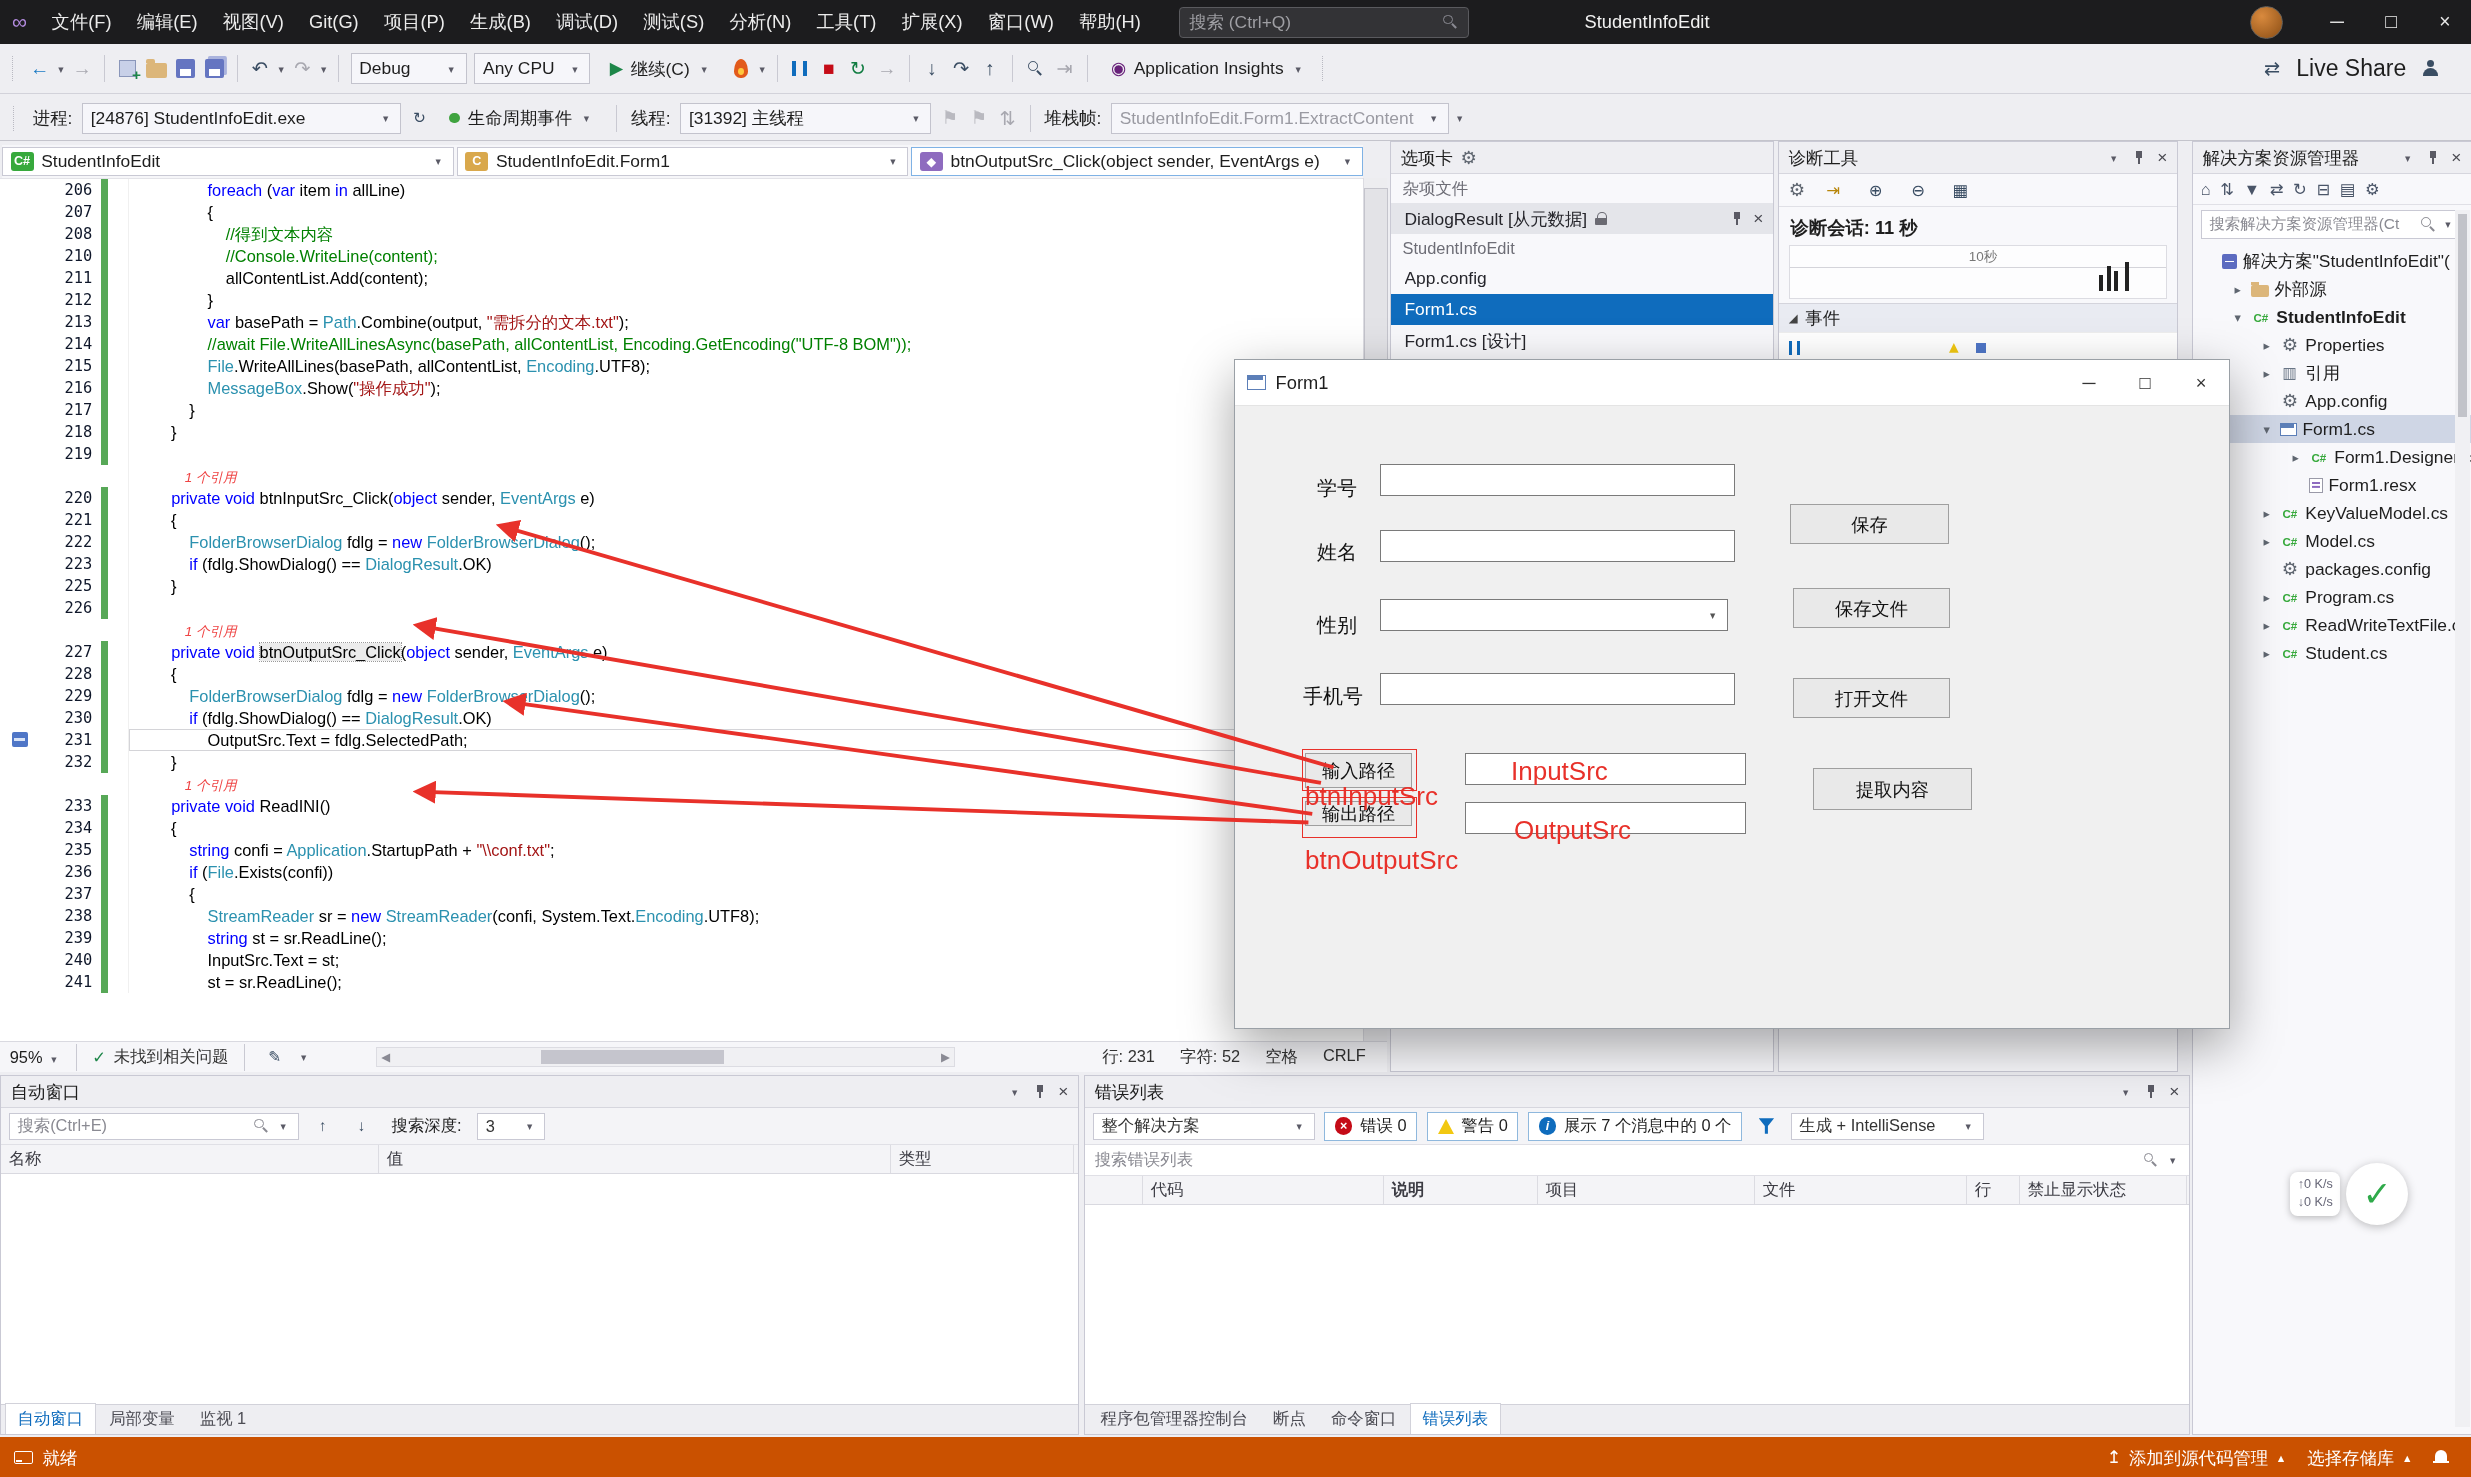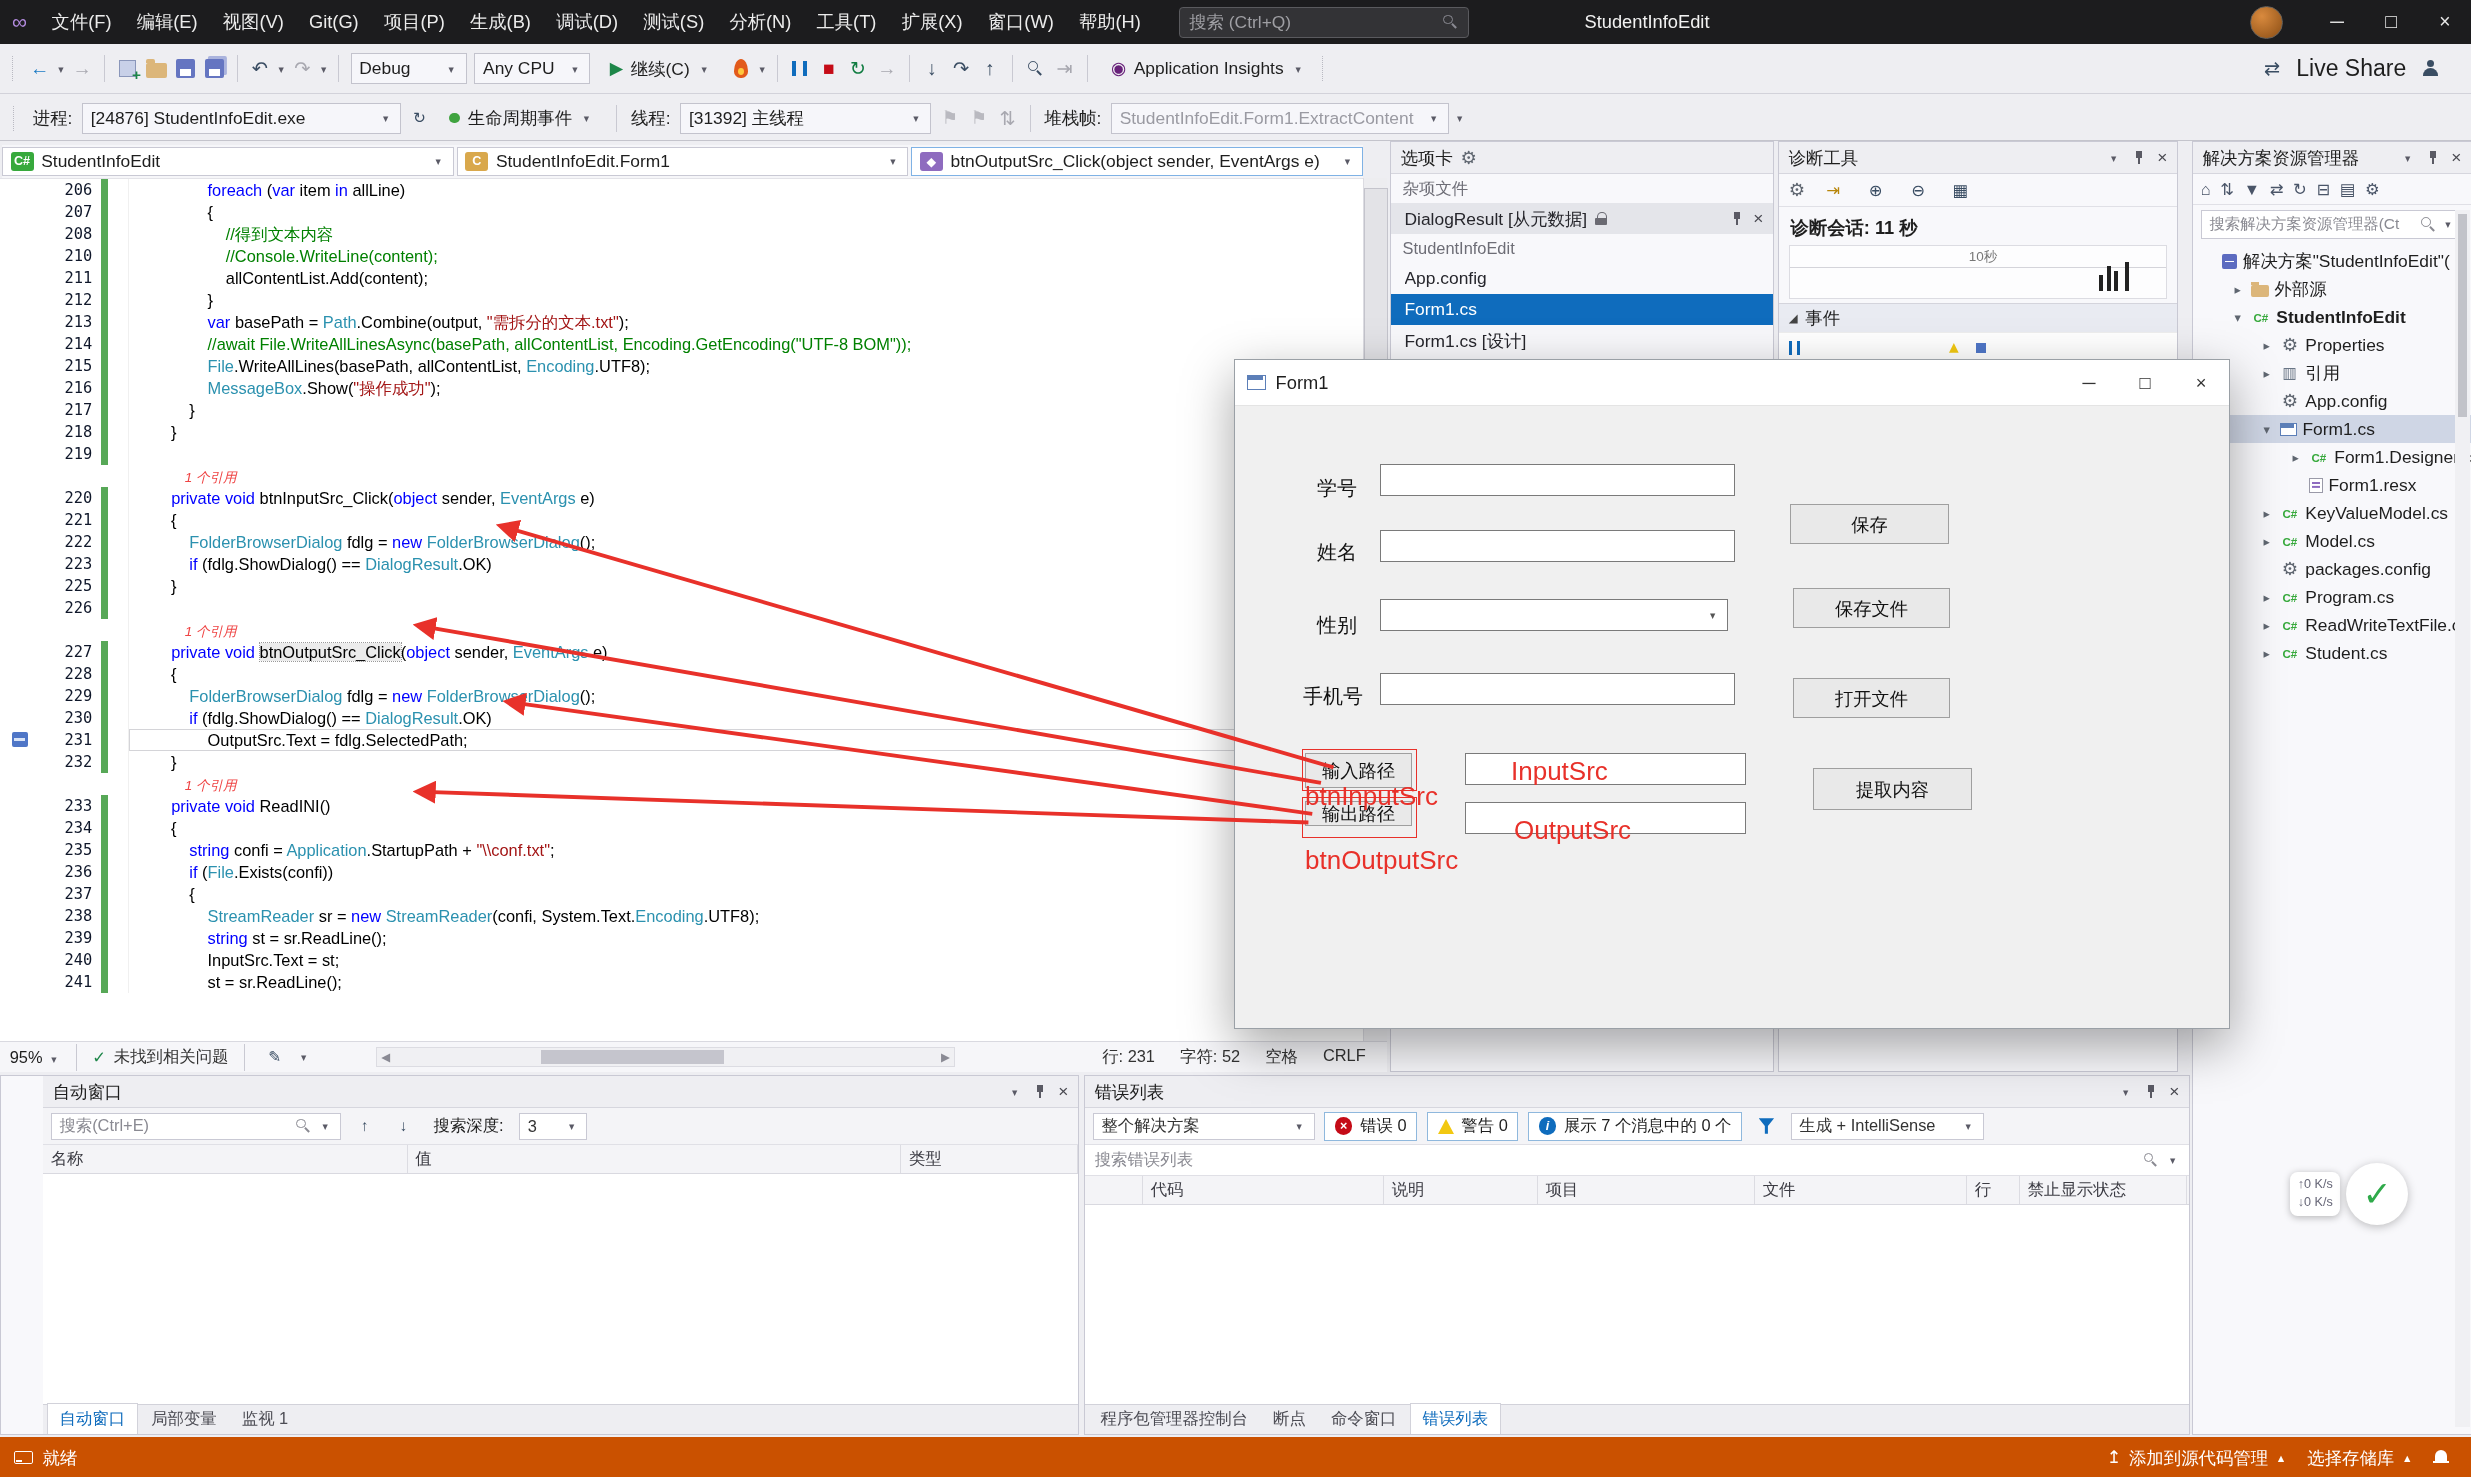--- a/index.html
+++ b/index.html
@@ -149,21 +149,21 @@
   .i-folder-sm::before{content:"";position:absolute;left:0;top:-2.9px;width:7.7px;height:2.9px;background:#dcb67a;}
   .i-form{width:16.4px;height:13.5px;border:1.9px solid #5c7fb8;position:relative;background:#fff;}
   .i-form::before{content:"";position:absolute;left:0;top:0;width:12.6px;height:3.9px;background:#5c7fb8;}
   .i-resx{width:13.5px;height:15.4px;border:1px solid #9a9aa8;background:#fff;position:relative;}
   .i-resx::after{content:"";position:absolute;left:1.9px;top:2.9px;width:7.7px;height:1.9px;background:#8e6bbf;box-shadow:0 3.9px 0 #8e6bbf;}
   .i-refs{color:#6a7686;font-size:15.4px;}
   .sol-scroll{position:absolute;right:1px;top:68px;width:15.4px;height:1217px;background:#f0f0f3;}
   .sol-scroll::before{content:"";position:absolute;left:2.9px;top:3.9px;width:9.7px;height:203px;background:#c2c3c9;}
 
   
-  .autos-panel{left:0;top:1075px;width:1079px;height:360px;display:flex;flex-direction:column;padding-left:42px;}
+  .autos-panel{left:0;top:1075px;width:1079px;height:360px;display:flex;flex-direction:column;}
   .errors-panel{left:1084px;top:1075px;width:1106px;height:360px;display:flex;flex-direction:column;}
   .pan-toolbar{height:37px;display:flex;align-items:center;gap:9.7px;padding:0 7.7px;border-bottom:1px solid #e0e0e6;background:#f4f4f7;}
   .inbox{height:27px;background:#fff;border:1px solid #c9c9d4;display:flex;align-items:center;gap:7.7px;padding:0 7.7px;color:#8a8a92;font-size:16.4px;}
   .gridhead{height:29px;display:flex;background:#f4f4f7;border-bottom:1px solid #d9d9e0;}
   .gcell{border-right:1px solid #dcdce2;display:flex;align-items:center;padding:0 7.7px;font-size:16.4px;color:#3c3c44;overflow:hidden;white-space:nowrap;}
   .gridbody{flex:1;background:#fff;}
   .pan-tabs{height:30px;display:flex;align-items:flex-end;background:#eeeef2;border-top:1px solid #d2d2da;padding-left:3.9px;gap:1.9px;}
   .panel-tab{padding:3.9px 11.6px;font-size:16.4px;color:#4c4c54;}
   .panel-tab.active{background:#fff;color:#0f6cbd;border:1px solid #d2d2da;border-bottom:none;}
   .tbtn{height:29px;display:flex;align-items:center;gap:7.7px;padding:0 9.7px;background:#fff;border:1px solid #8fb8dd;font-size:16.4px;}
@@ -682,21 +682,21 @@
       </div>
     </div>
     <div class="searchrow">
       <span class="sp">搜索错误列表</span>
       <span class="i-search"></span>
       <span class="caret">▾</span>
     </div>
     <div class="gridhead">
         <div class="gcell" style="width: 58px;"></div>
         <div class="gcell" style="width: 241px;">代码</div>
-        <div class="gcell" style="width: 154px;">说明</div>
+        <div class="gcell" style="width: 154px; font-weight: bold;">说明</div>
         <div class="gcell" style="width: 217px;">项目</div>
         <div class="gcell" style="width: 212px;">文件</div>
         <div class="gcell" style="width: 53px;">行</div>
         <div class="gcell" style="width: 167px;">禁止显示状态</div>
       </div>
     <div class="gridbody"></div>
     <div class="pan-tabs">
         <span class="panel-tab">程序包管理器控制台</span>
         <span class="panel-tab">断点</span>
         <span class="panel-tab">命令窗口</span>

